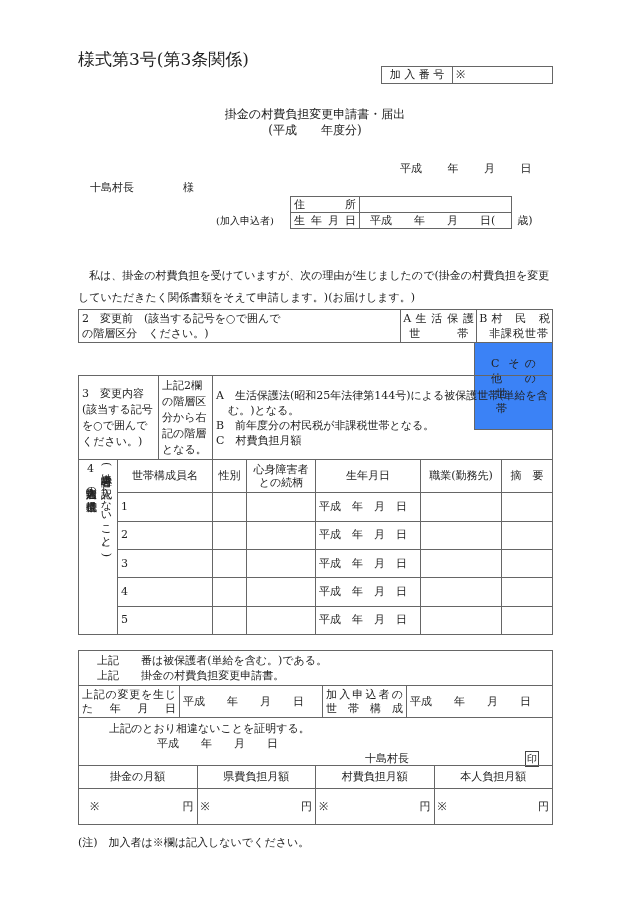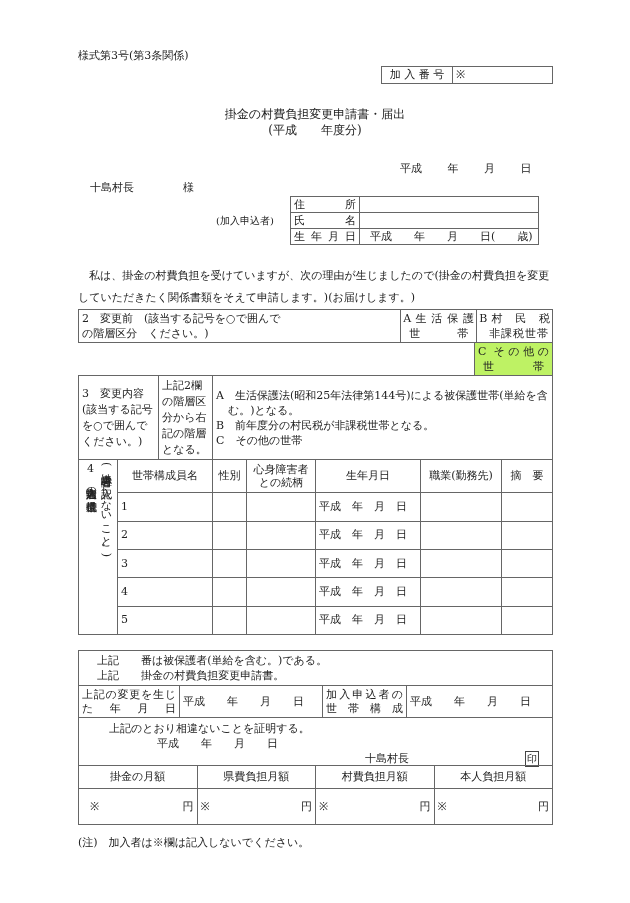--- a/index.html
+++ b/index.html
@@ -10,21 +10,21 @@
   td { border: 1px solid #666; padding: 0 3px; vertical-align: middle; font-size: 11px; line-height: 14px; }
   .ctr { text-align: center; }
   .jus { text-align-last: justify; text-align: justify; }
   .vert { writing-mode: vertical-rl; }
   .nowrap { white-space: nowrap; }
   .seal { border: 1px solid #444; padding: 0 1px; font-size: 10px; }
 </style>
 </head>
 <body>
 
-<div class="abs" style="left:78px;top:48px;font-size:11px;">様式第3号(第3条関係)</div>
+<div class="abs" style="left:78px;top:48px;font-size:17px;">様式第3号(第3条関係)</div>
 
 <table style="left:381px;top:66px;width:172px;">
   <tbody>
       <tr style="height:17px;">
     <td style="width:64px;margin-top:8px;" class="ctr nowrap">加 入 番 号</td>
     <td>※</td>
   </tr>
 </tbody>
   </table>
 
@@ -36,28 +36,24 @@
   <span style="margin-left:22px;">年</span>
   <span style="margin-left:22px;">月</span>
   <span style="margin-left:22px;">日</span>
 </div>
 
 <div class="abs" style="left:90px;top:180px;font-size:11px;">十島村長</div>
 <div class="abs" style="left:183px;top:180px;font-size:11px;">様</div>
 
 <div class="abs" style="left:216px;top:214px;font-size:10px;">(加入申込者)</div>
 
-<table style="left:290px;top:196px;width:249px;">
+<table style="left:290px;top:196px;width:222px;">
   <tbody>
       <tr style="height:16px;">
     <td style="width:62px;" class="jus">住　　所</td>
-    <td></td>
-  </tr>
-  <tr style="height:16px;">
-    <td class="jus">氏　　名</td>
     <td></td>
   </tr>
   <tr style="height:16px;">
     <td class="jus">生 年 月 日</td>
     <td class="nowrap" style="padding-left:10px;">平成　　年　　月　　日(　　歳)</td>
   </tr>
 </tbody>
   </table>
 
 <div class="abs" style="left:78px;top:265px;width:478px;font-size:11px;line-height:22px;text-indent:11px;">私は、掛金の村費負担を受けていますが、次の理由が生じましたので(掛金の村費負担を変更していただきたく関係書類をそえて申請します。)(お届けします。)</div>
@@ -84,37 +80,37 @@
       <div class="jus" style="padding:0 2px;">B 村　民　税</div>
       <div class="jus" style="padding:0 4px 0 12px;">非課税世帯</div>
     </td>
   </tr>
 </tbody>
   </table>
 
 <table style="left:474px;top:342px;width:79px;">
   <tbody>
       <tr style="height:33px;">
-    <td style="line-height:15px;padding:0;background:#bef264;">
+    <td style="line-height:15px;padding:13px;background:#3b82f6;">
       <div class="jus" style="padding:0 3px;">C その他の</div>
       <div class="jus" style="padding:0 8px;">世　　帯</div>
     </td>
   </tr>
 </tbody>
   </table>
 
 <table style="left:78px;top:375px;width:475px;padding-left:32px;">
   <tbody>
       <tr style="height:84px;">
     <td style="width:73px;line-height:16px;font-size:11px;">3　変更内容　(該当する記号を○で囲んでください。)</td>
     <td style="width:47px;line-height:16px;">上記2欄の階層区分から右記の階層となる。</td>
     <td style="line-height:15px;">
       <div style="padding-left:12px;text-indent:-12px;">A　生活保護法(昭和25年法律第144号)による被保護世帯(単給を含む。)となる。</div>
       <div>B　前年度分の村民税が非課税世帯となる。</div>
-      <div>C　その他の世帯</div>
+      <div>C　村費負担月額</div>
     </td>
   </tr>
 </tbody>
   </table>
 
 <table style="left:78px;top:459px;width:475px;">
   <colgroup>
     <col style="width:39px">
       <col style="width:95px">
       <col style="width:34px">

